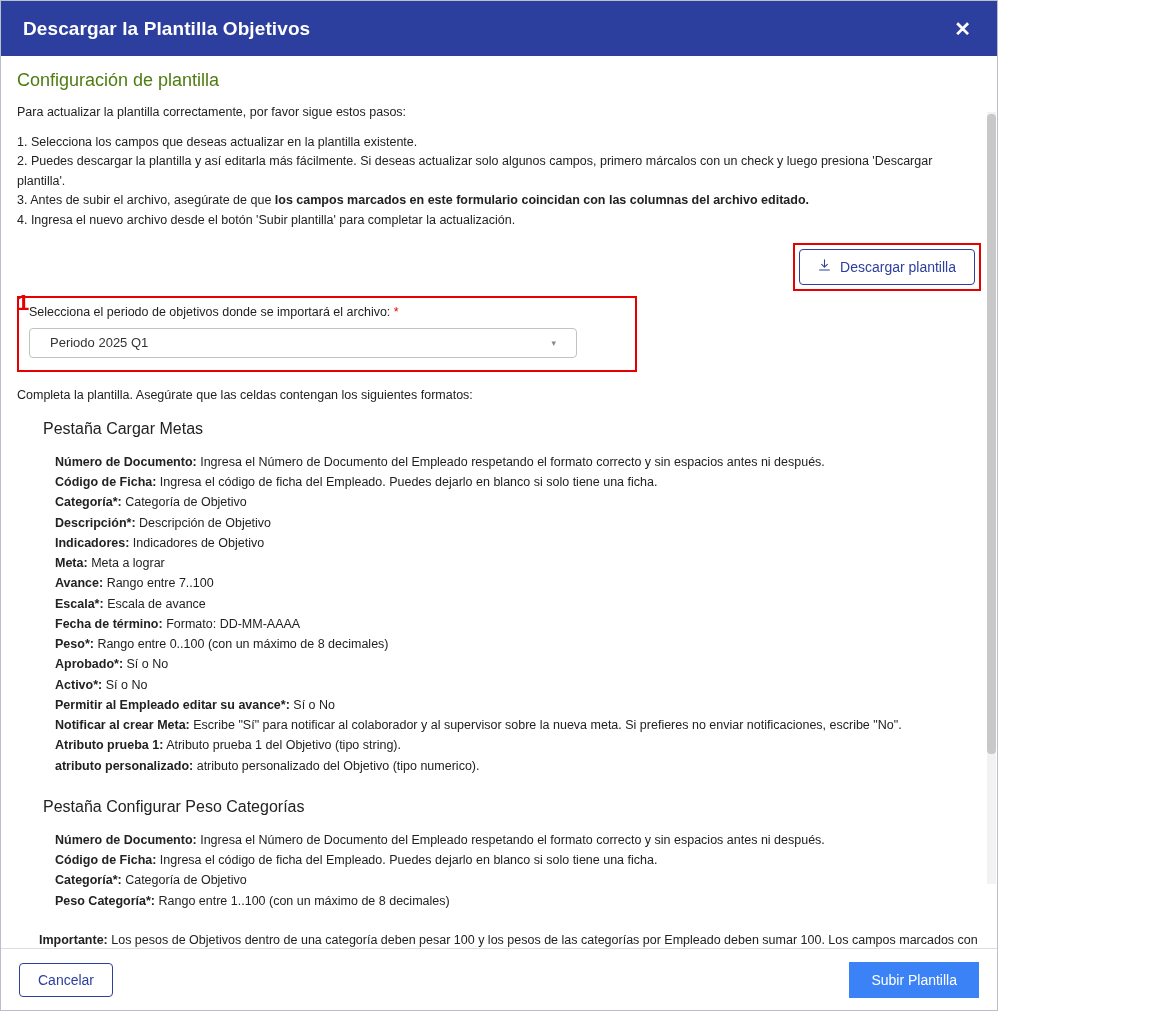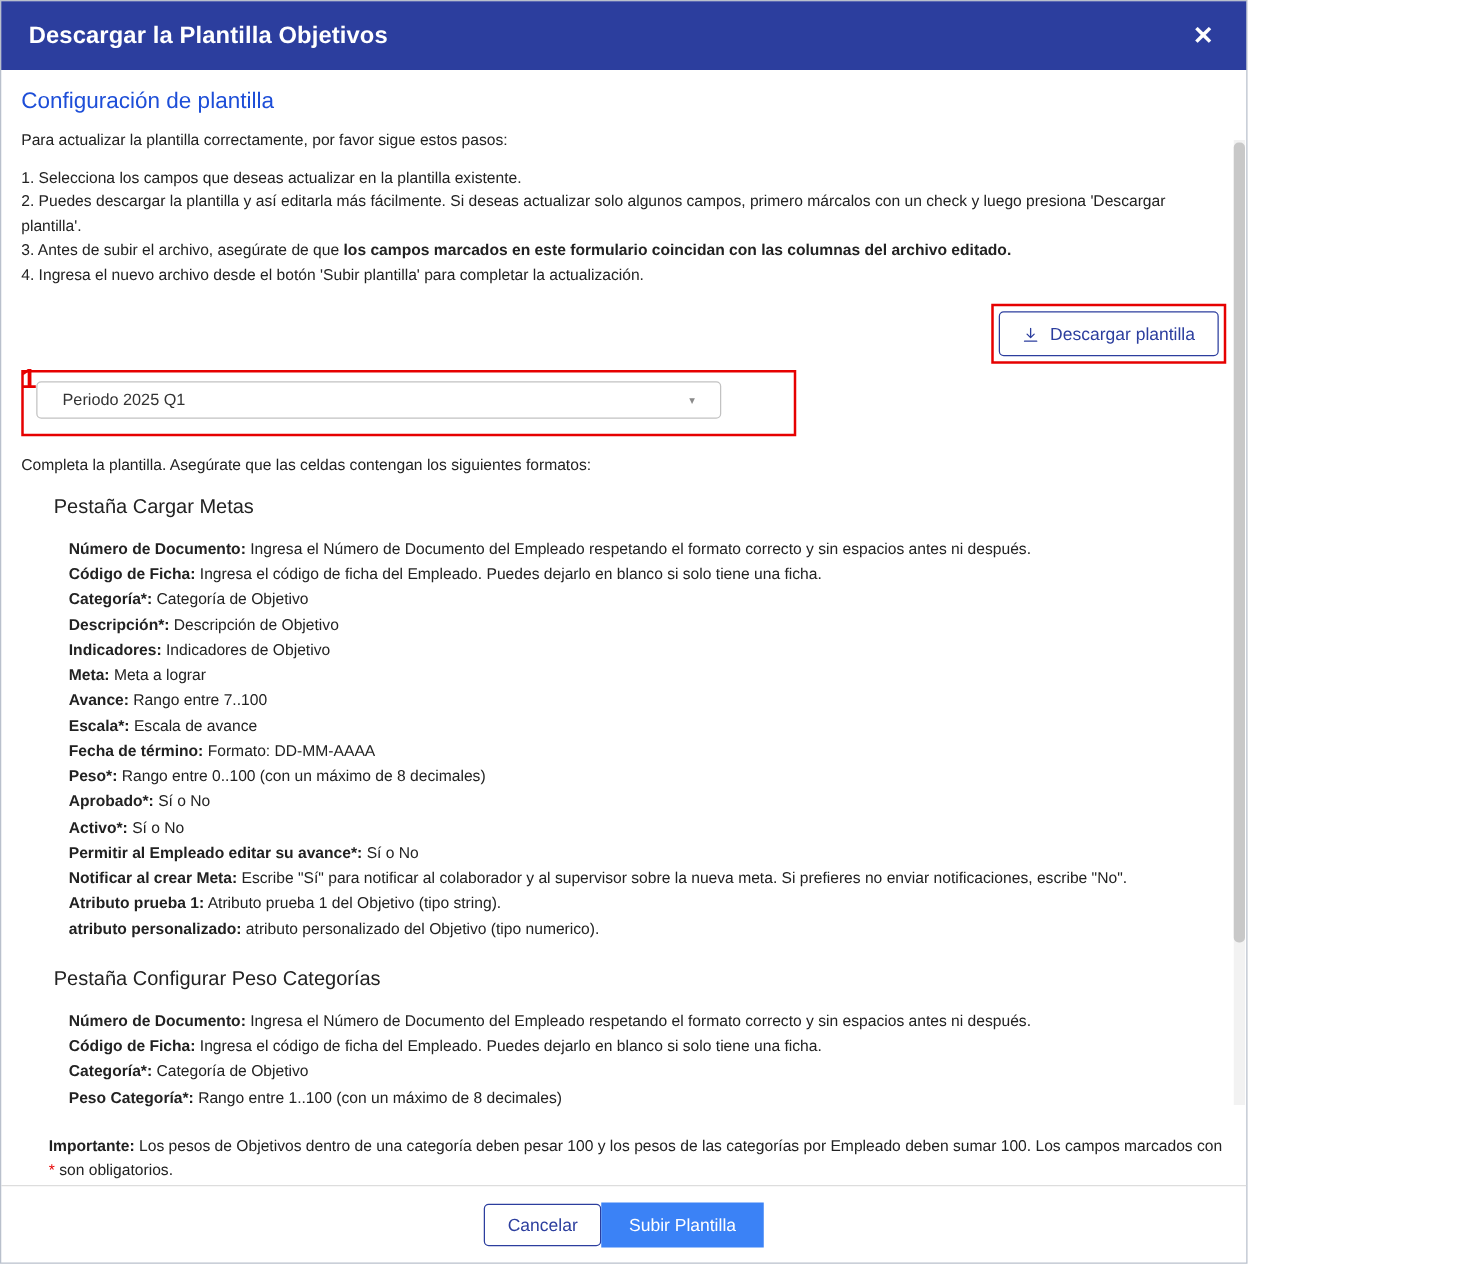--- a/index.html
+++ b/index.html
@@ -52,21 +52,21 @@
   
   .modal-body {
     flex: 1;
     overflow: hidden;
     padding: 12px 16px 0 16px;
     box-sizing: border-box;
     position: relative;
   }
   .section-title {
     font-size: 18px;
-    color: #1d4ed8;
+    color: #4d7c0f;
     margin: 2px 0 14px 0;
     font-weight: normal;
   }
   .intro {
     font-size: 12.5px;
     margin-bottom: 14px;
   }
   .steps {
     font-size: 12.5px;
     line-height: 1.55;
@@ -89,21 +89,21 @@
   }
   .btn-outline {
     border: 1px solid #2c3e9e;
     color: #2c3e9e;
     background: #ffffff;
     border-radius: 4px;
     padding: 9px 18px;
     font-size: 14px;
     cursor: pointer;
     display: inline-flex;
-    align-items: flex-end;
+    align-items: flex-start;
     gap: 9px;
     font-family: "Liberation Sans", sans-serif;
   }
   .download-icon {
     display: inline-block;
     width: 13px;
     height: 13px;
     position: relative;
   }
   .download-icon svg { display:block; }
@@ -209,21 +209,21 @@
     cursor: pointer;
   }
 
   
   .modal-footer {
     height: 62px;
     min-height: 62px;
     border-top: 1px solid #dddddd;
     display: flex;
     align-items: center;
-    justify-content: center;
+    justify-content: space-between;
     padding: 0 18px;
     box-sizing: border-box;
   }
   .btn-cancel {
     border: 1px solid #2c3e9e;
     color: #2c3e9e;
     background: #ffffff;
     border-radius: 4px;
     padding: 8px 18px;
     font-size: 14px;
@@ -304,20 +304,24 @@
               </svg>
           </span>
           <span>Descargar plantilla</span>
         </button>
       </div>
     </div>
 
     
     <span class="annot" id="annot-1">1</span>
     <div class="period-box">
+      <div class="field-label">
+        <span>Selecciona el periodo de objetivos donde se importará el archivo:</span>
+        <span class="req">*</span>
+      </div>
       <div class="select">
         <span>Periodo 2025 Q1</span>
         <span class="caret">▾</span>
       </div>
     </div>
 
     <div class="lead">Completa la plantilla. Asegúrate que las celdas contengan los siguientes formatos:</div>
 
     
     <div class="tab-head">Pestaña Cargar Metas</div>

